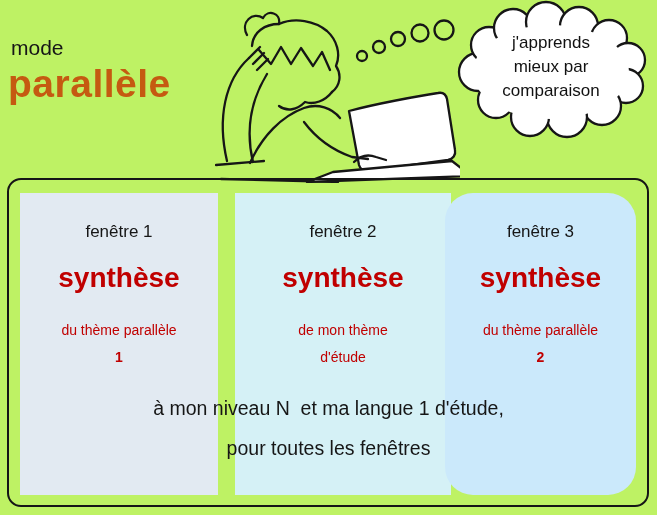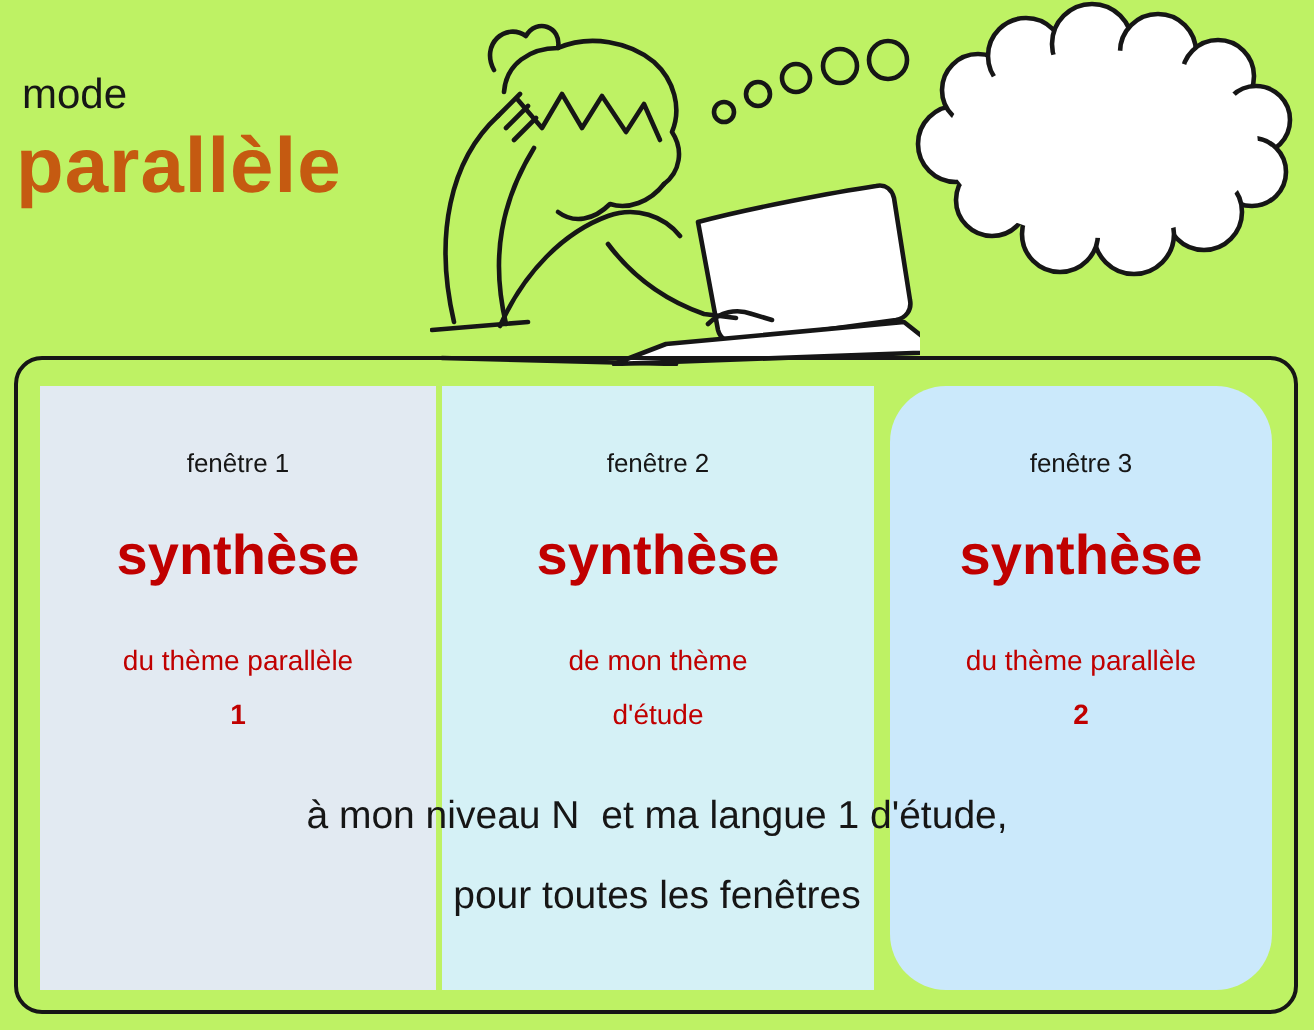--- a/index.html
+++ b/index.html
@@ -71,26 +71,26 @@
   }
 
   
   .panel {
     position: absolute;
     top: 193px;
     height: 302px;
     text-align: center;
   }
   .panel-1 { left: 20px;  width: 198px; background: #e2eaf2; }
-  .panel-2 { left: 221px; width: 216px; background: #d5f1f6; }
+  .panel-2 { left: 235px; width: 216px; background: #d5f1f6; }
   .panel-3 { left: 445px; width: 191px; background: #cbe9fb; border-radius: 28px; }
 
   .window-name {
     margin: 26px 0 0 0;
-    font-size: 13px;
+    font-size: 17px;
     line-height: 26px;
     color: #161616;
   }
   .window-heading {
     margin: 18px 0 0 0;
     font-size: 28px;
     line-height: 29px;
     font-weight: bold;
     color: #c00000;
   }
@@ -171,20 +171,25 @@
       <circle cx="609" cy="38" r="18"></circle>
       <circle cx="628" cy="60" r="17"></circle>
       <circle cx="626" cy="86" r="17"></circle>
       <circle cx="602" cy="106" r="19"></circle>
       <circle cx="567" cy="117" r="20"></circle>
       <circle cx="530" cy="117" r="19"></circle>
       <circle cx="496" cy="100" r="18"></circle>
     </g>
     <ellipse cx="551" cy="72" rx="78" ry="47" fill="#ffffff" stroke="none"></ellipse>
   </svg>
+  <div class="cloud-text">
+    <div>j'apprends</div>
+    <div>mieux par</div>
+    <div>comparaison</div>
+  </div>
 
   <div class="board"></div>
 
   <div class="panel panel-1">
     <div class="window-name">fenêtre 1</div>
     <div class="window-heading">synthèse</div>
     <div class="window-detail">
       <div>du thème parallèle</div>
       <div class="emph">1</div>
     </div>

